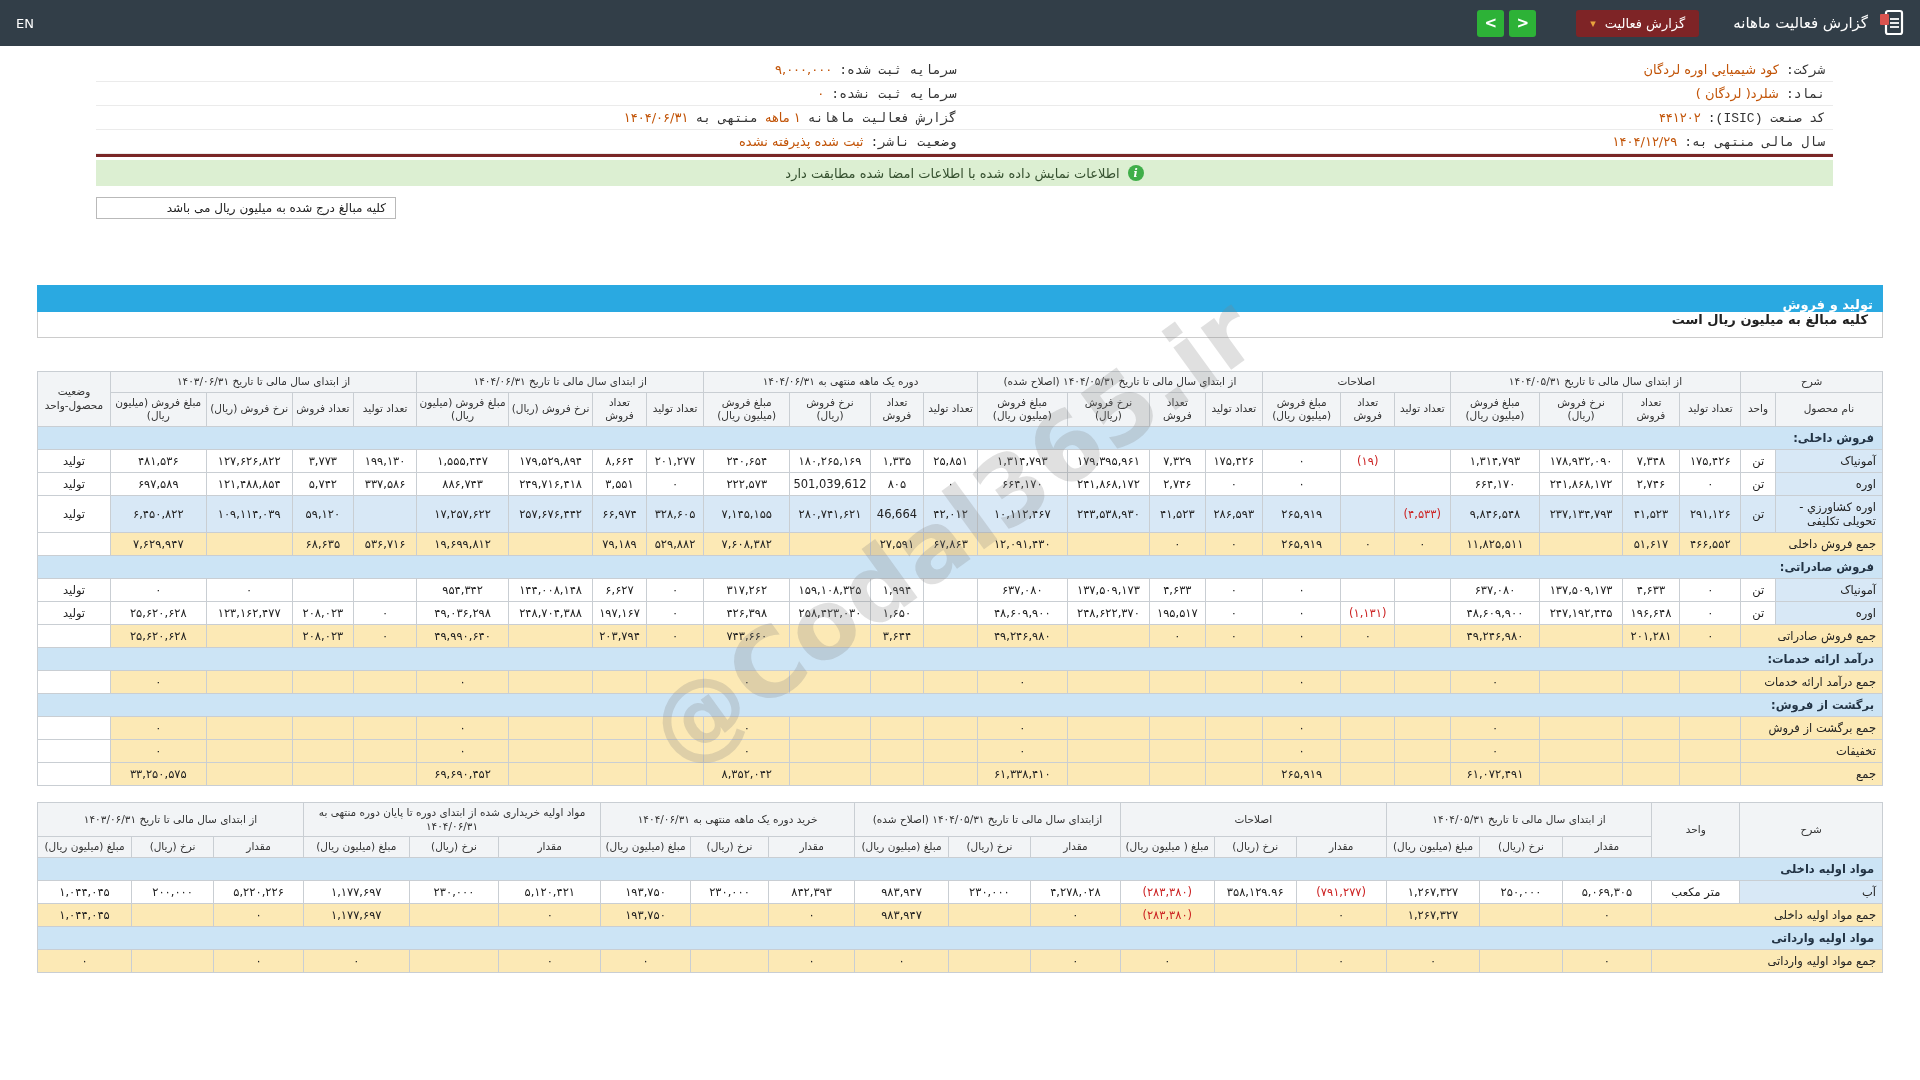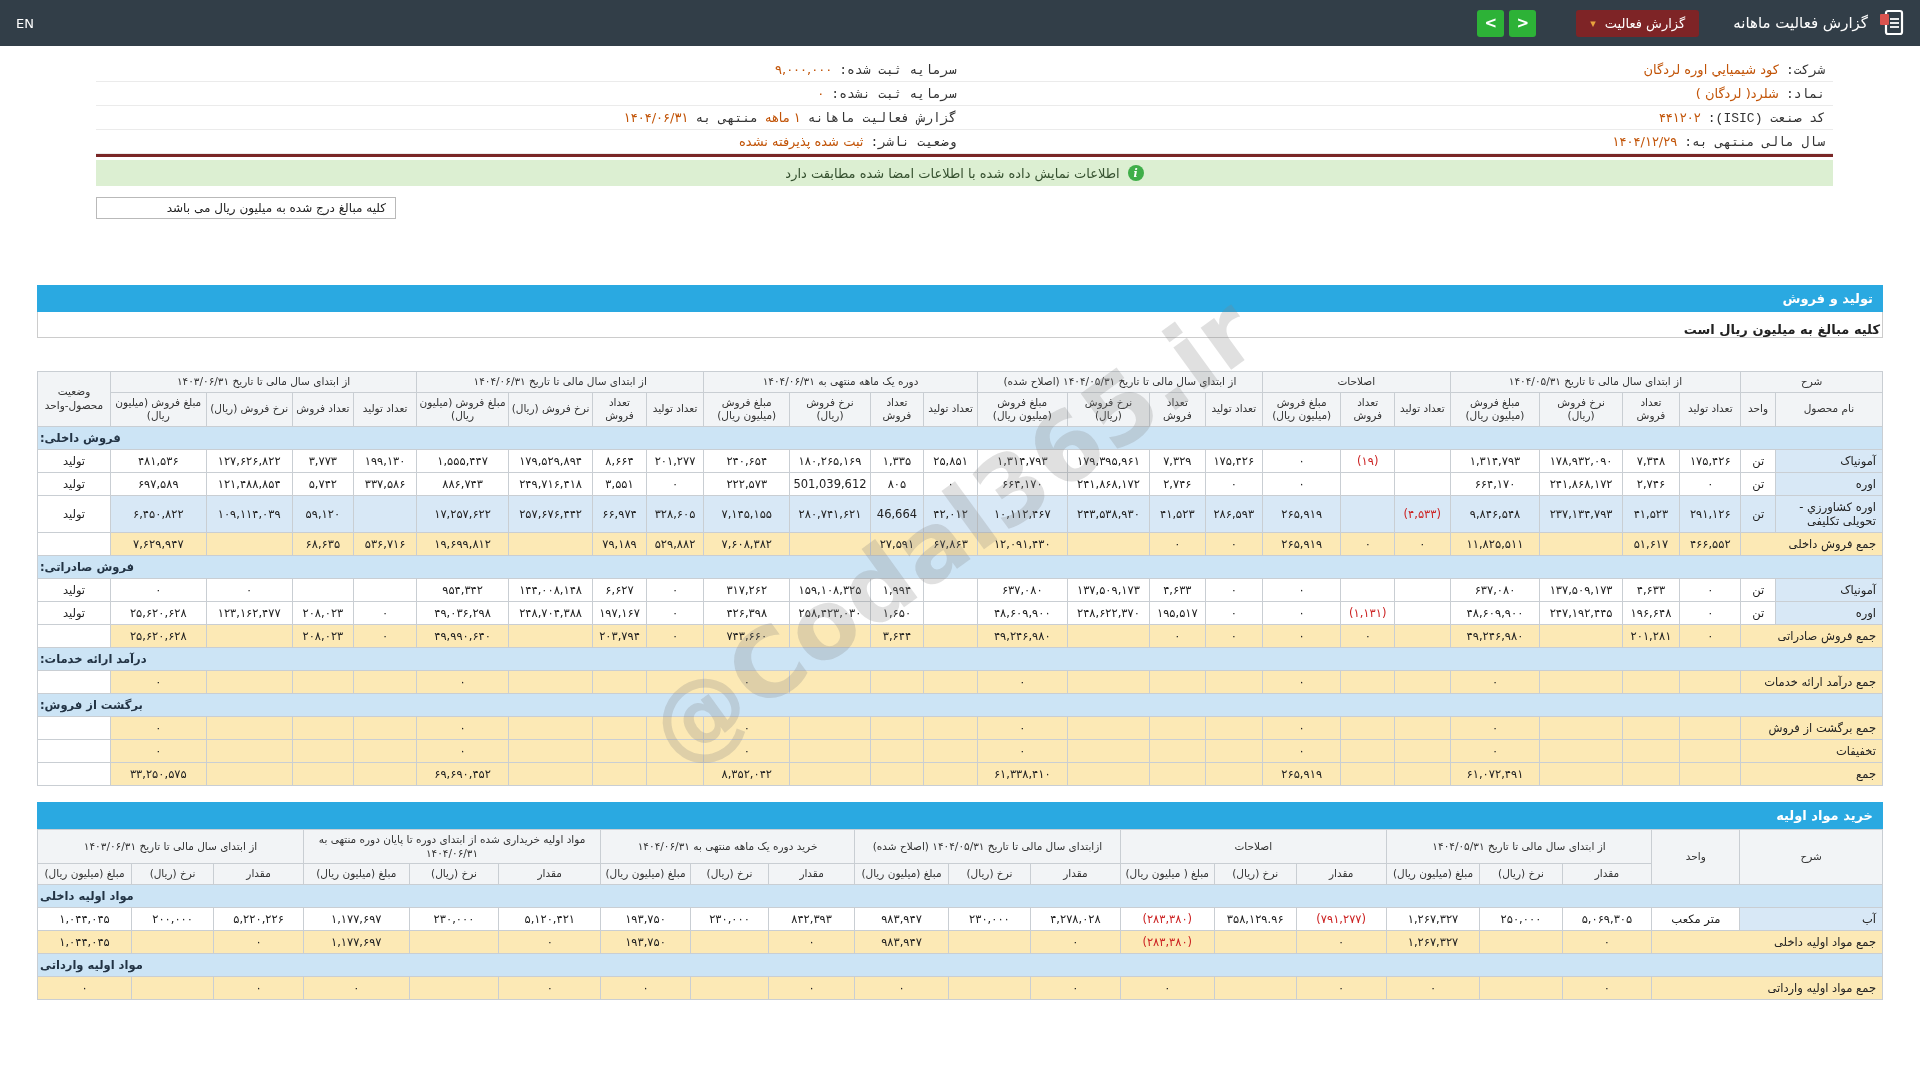--- a/index.html
+++ b/index.html
@@ -54,26 +54,26 @@
     width: 300px; margin: 11px auto 0 96px;
     border: 1px solid #b9b9b9; background: #fff;
     font-size: 12px; padding: 3px 9px; min-height: 21px;
   }
   
   .content { margin: 0 37px; }
   .block-sales { margin-top: 66px; }
   .block-materials { margin-top: 16px; }
   .block-bar {
     height: 27px; background: #2aa9e1; color: #fff;
-    display: flex; align-items: center; padding: 0 10px;
+    display: flex; align-items: flex-end; padding: 0 10px;
     font-size: 13px; font-weight: bold;
   }
   .block-note {
     border: 1px solid #ccc; border-top: none; min-height: 26px;
-    display: flex; align-items: flex-end; padding: 0 2px;
+    display: flex; align-items: flex-start; padding: 0 14px;
     font-weight: bold; font-size: 13px; background: #fff;
   }
   .table-wrap-sales { margin-top: 33px; }
   
   .data-table {
     width: 100%; border-collapse: collapse; table-layout: fixed;
     font-size: 11.5px; background: #fff;
   }
   .data-table th, .data-table td {
     border: 1px solid #c9ced3; padding: 4px 2px; text-align: center;
@@ -82,21 +82,21 @@
   .data-table thead th {
     background: #f2f4f6; font-weight: normal; font-size: 10.5px;
     color: #333; line-height: 1.3; padding: 3px 2px;
   }
   .data-table td.cell-name { background: #d8e8f6; text-align: right; padding-right: 6px; }
   .data-table td.cell-unit { background: #fff; }
   .data-table tr.sum td { background: #fce9b5; }
   .data-table tr.sum td.cell-name { background: #fce9b5; }
   .data-table tr.hl td { background: #d8e8f6; }
   .data-table tr.row-section td {
-    background: #cce4f5; text-align: left; font-weight: bold;
+    background: #cce4f5; text-align: right; font-weight: bold;
     padding-right: 8px; color: #223344;
   }
   .data-table td.cell-status { background: #fff !important; }
   .data-table td.neg { color: #cc2222; }
   
   .watermark {
     position: absolute; left: 600px; top: 500px; width: 640px;
     font-size: 95px; font-weight: bold; letter-spacing: 1px;
     color: rgba(130,130,130,0.25); transform: rotate(-36deg);
     direction: ltr; pointer-events: none; z-index: 5; white-space: nowrap;
@@ -576,23 +576,20 @@
                 <td class="cell-num"></td>
                 <td class="cell-num">۳۳,۲۵۰,۵۷۵</td>
                 <td class="cell-status"></td>
               </tr>
             </tbody>
         </table>
       </div>
     </section>
 
     <section class="block-materials">
-      <div class="block-bar">
-        <span>خرید مواد اولیه</span>
-      </div>
       <table class="data-table" id="materials-table">
         <colgroup>
             <col style="width: 7.3%;">
             <col style="width: 4.5%;">
             <col style="width: 4.6%;">
             <col style="width: 4.2%;">
             <col style="width: 4.8%;">
             <col style="width: 4.6%;">
             <col style="width: 4.2%;">
             <col style="width: 4.8%;">

